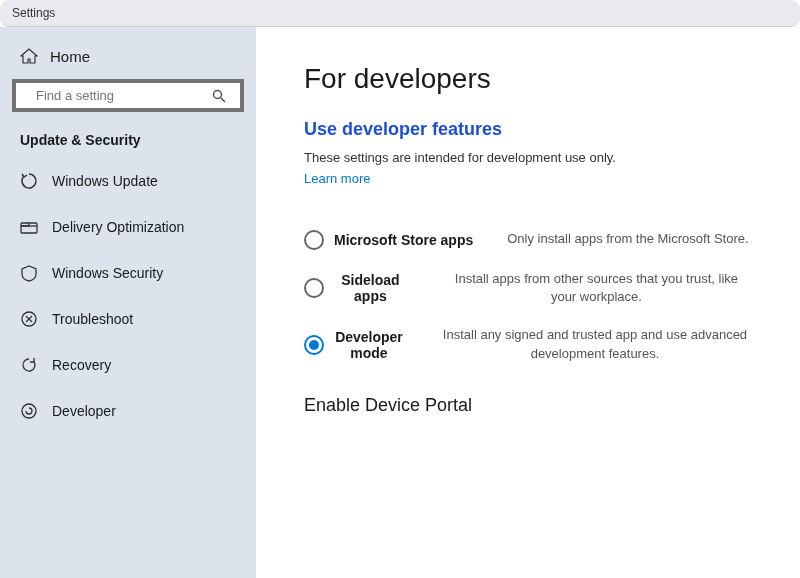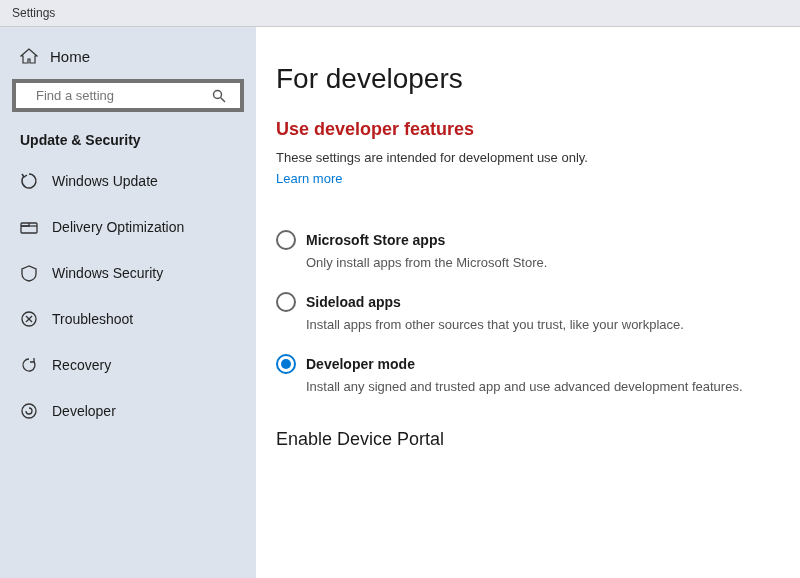--- a/index.html
+++ b/index.html
@@ -13,20 +13,21 @@
       overflow: hidden;
       background: #fff;
     }
 
     .title-bar {
       background: #e8eaf0;
       padding: 6px 12px;
       font-size: 12px;
       color: #333;
       border-bottom: 1px solid #ccc;
+      border-radius: 9px;
     }
 
     .main-layout {
       display: flex;
       flex: 1;
       overflow: hidden;
     }
 
     
     .sidebar {
@@ -115,35 +116,35 @@
       flex-shrink: 0;
       display: flex;
       align-items: center;
       justify-content: center;
     }
 
     
     .content {
       flex: 1;
       background: #fff;
-      padding: 36px 20px;
+      padding: 36px 48px;
       overflow-y: auto;
     }
 
     .page-title {
       font-size: 28px;
       font-weight: 300;
       color: #1a1a1a;
       margin-bottom: 24px;
     }
 
     .section-title {
       font-size: 18px;
       font-weight: 600;
-      color: #b91c1c;
+      color: #1d4ed8;
       margin-bottom: 10px;
     }
 
     .section-desc {
       font-size: 13px;
       color: #333;
       margin-bottom: 4px;
     }
 
     .learn-more-link {
@@ -157,22 +158,23 @@
 
     .radio-group {
       display: flex;
       flex-direction: column;
       gap: 20px;
       margin-top: 20px;
     }
 
     .radio-option {
       display: flex;
-      flex-direction: column;
+      flex-direction: row;
       gap: 4px;
+      text-align: center;
     }
 
     .radio-label-row {
       display: flex;
       align-items: center;
       gap: 10px;
       cursor: pointer;
     }
 
     .radio-circle {

